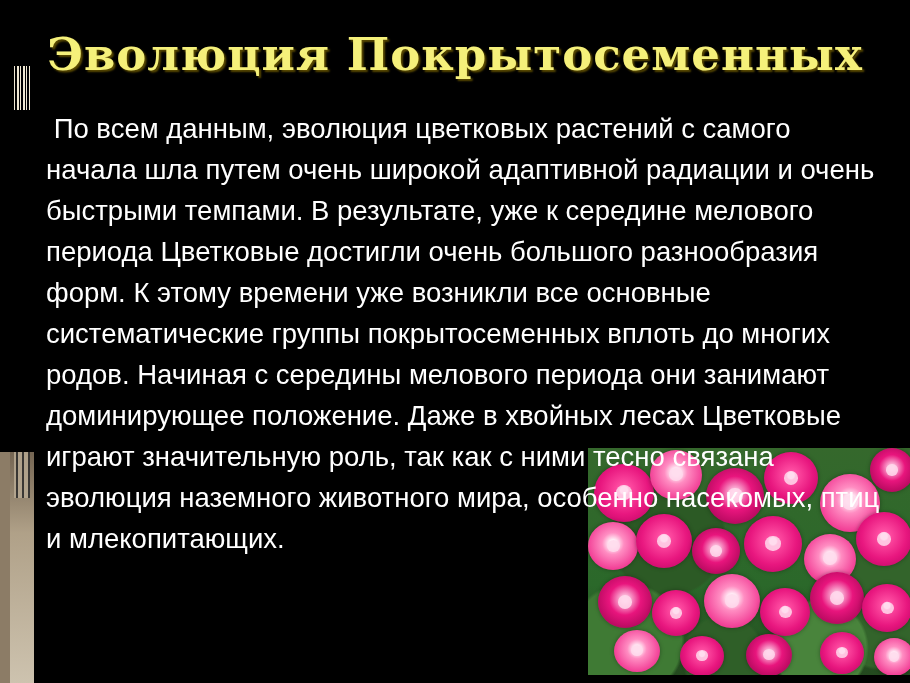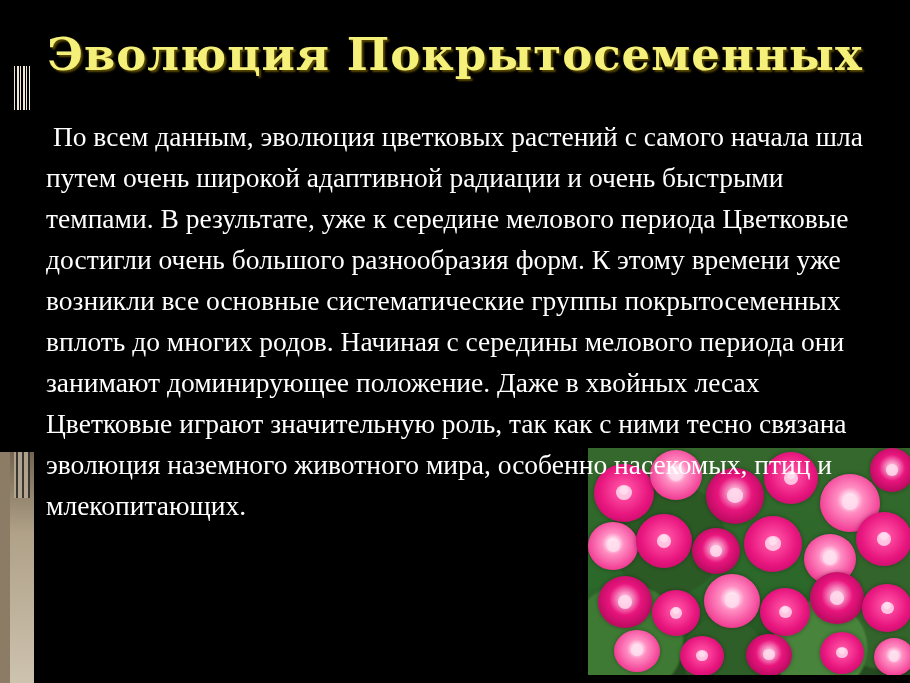--- a/index.html
+++ b/index.html
@@ -76,24 +76,23 @@
 
   
   .body-text {
     position: absolute;
     left: 46px;
     top: 108px;
     width: 836px;
     color: #ffffff;
     font-size: 27.5px;
     line-height: 41px;
-    font-family: Liberation Serif, serif;
+    font-family: Liberation Sans, sans-serif;
     white-space: pre-wrap;
     z-index: 3;
-    margin-top: 8px;
   }
 
   
   .photo {
     position: absolute;
     left: 588px;
     top: 448px;
     width: 322px;
     height: 227px;
     overflow: hidden;

